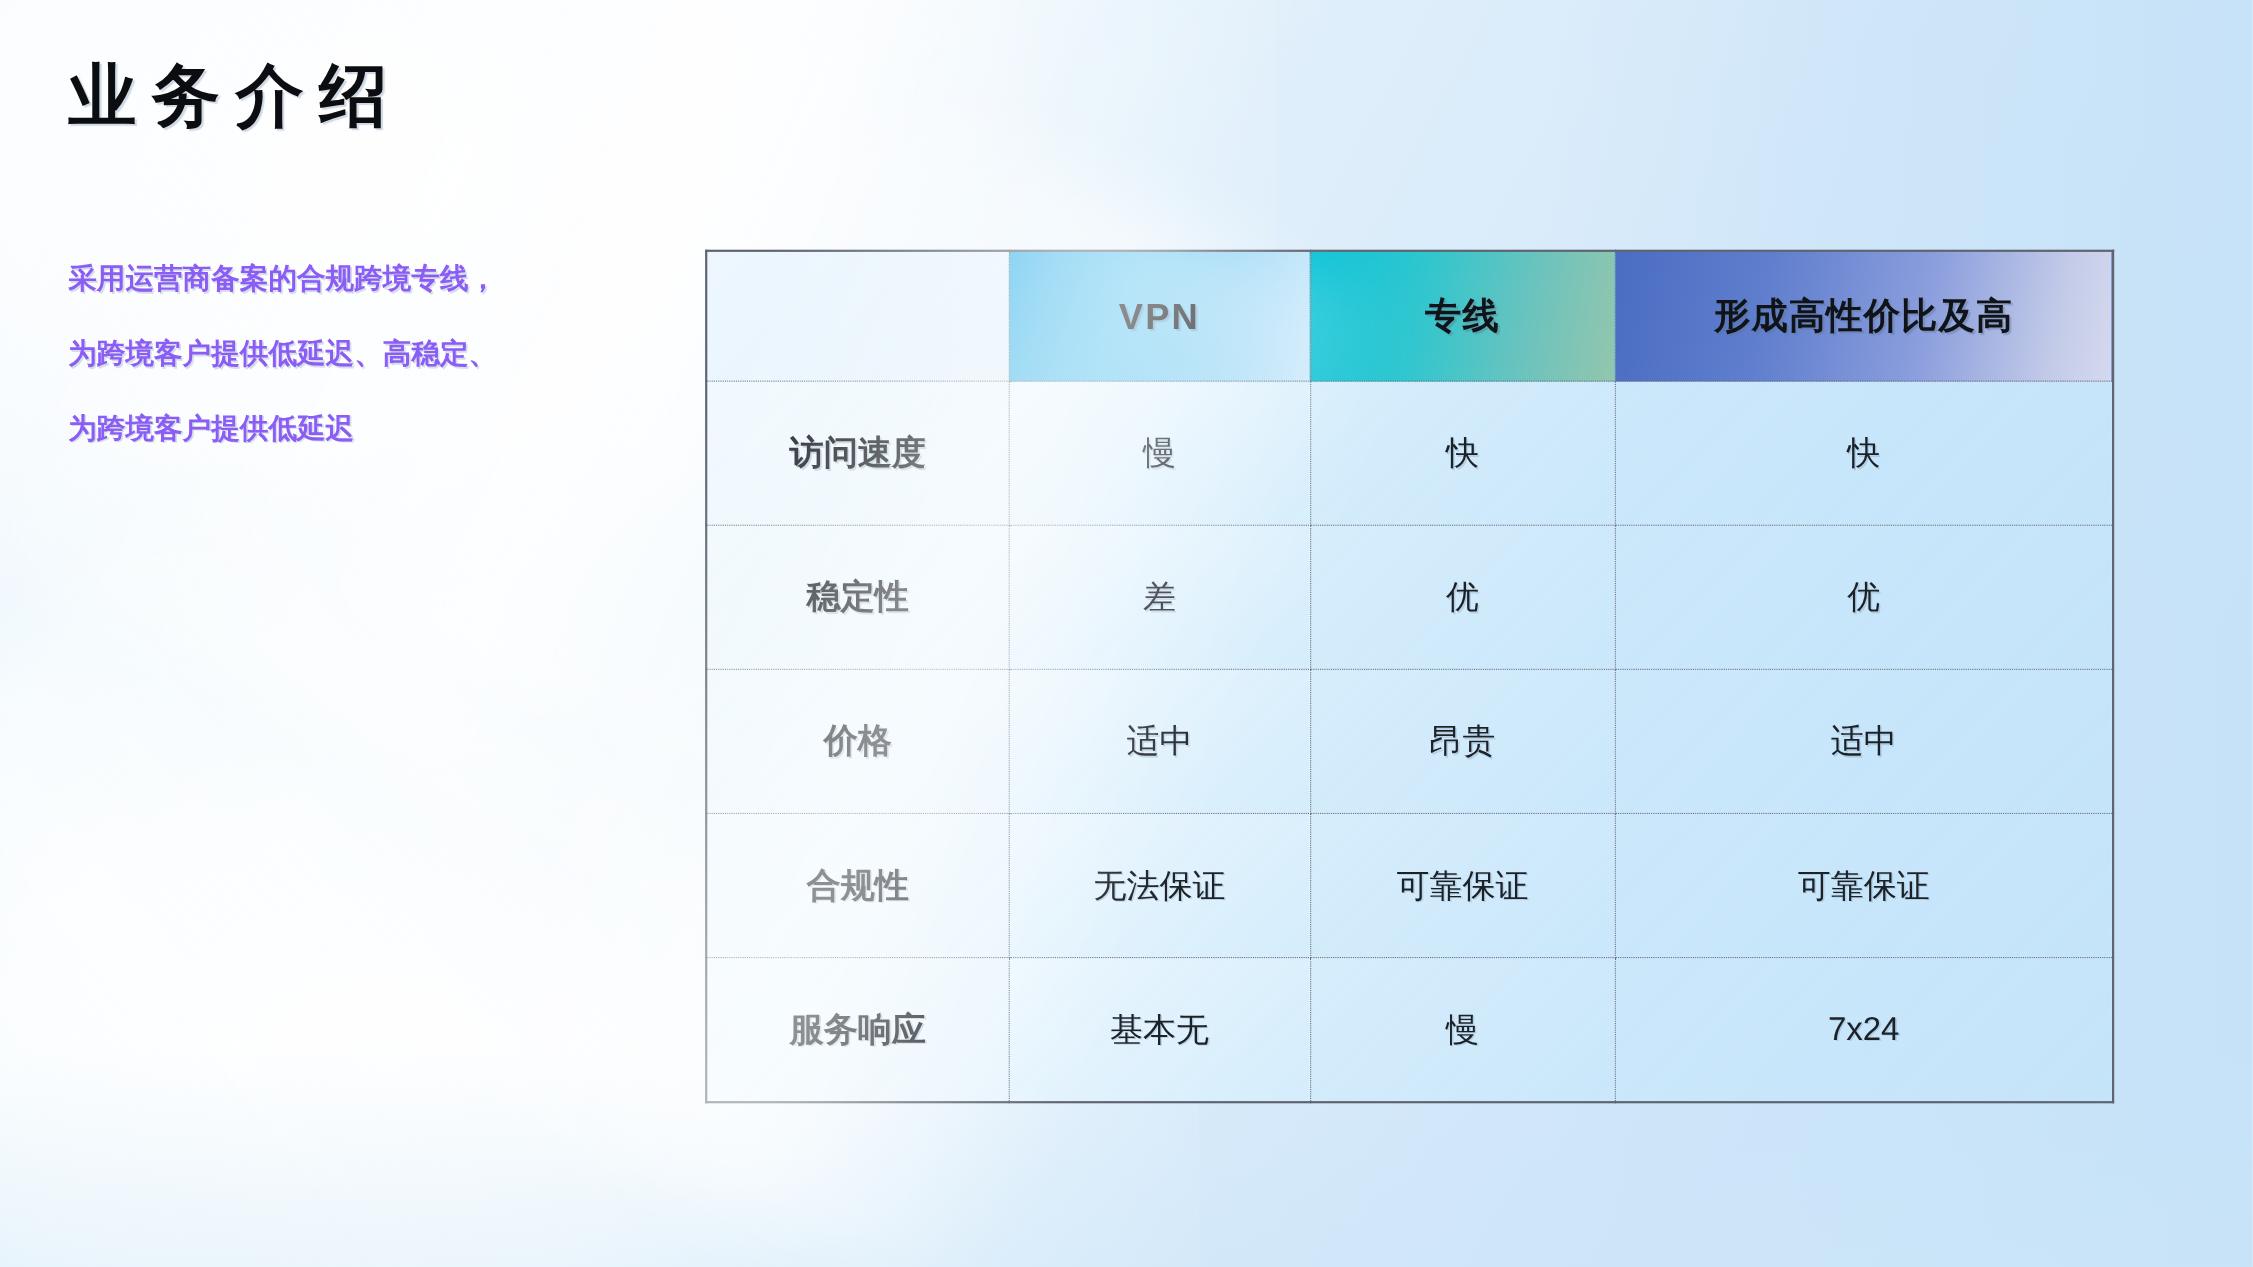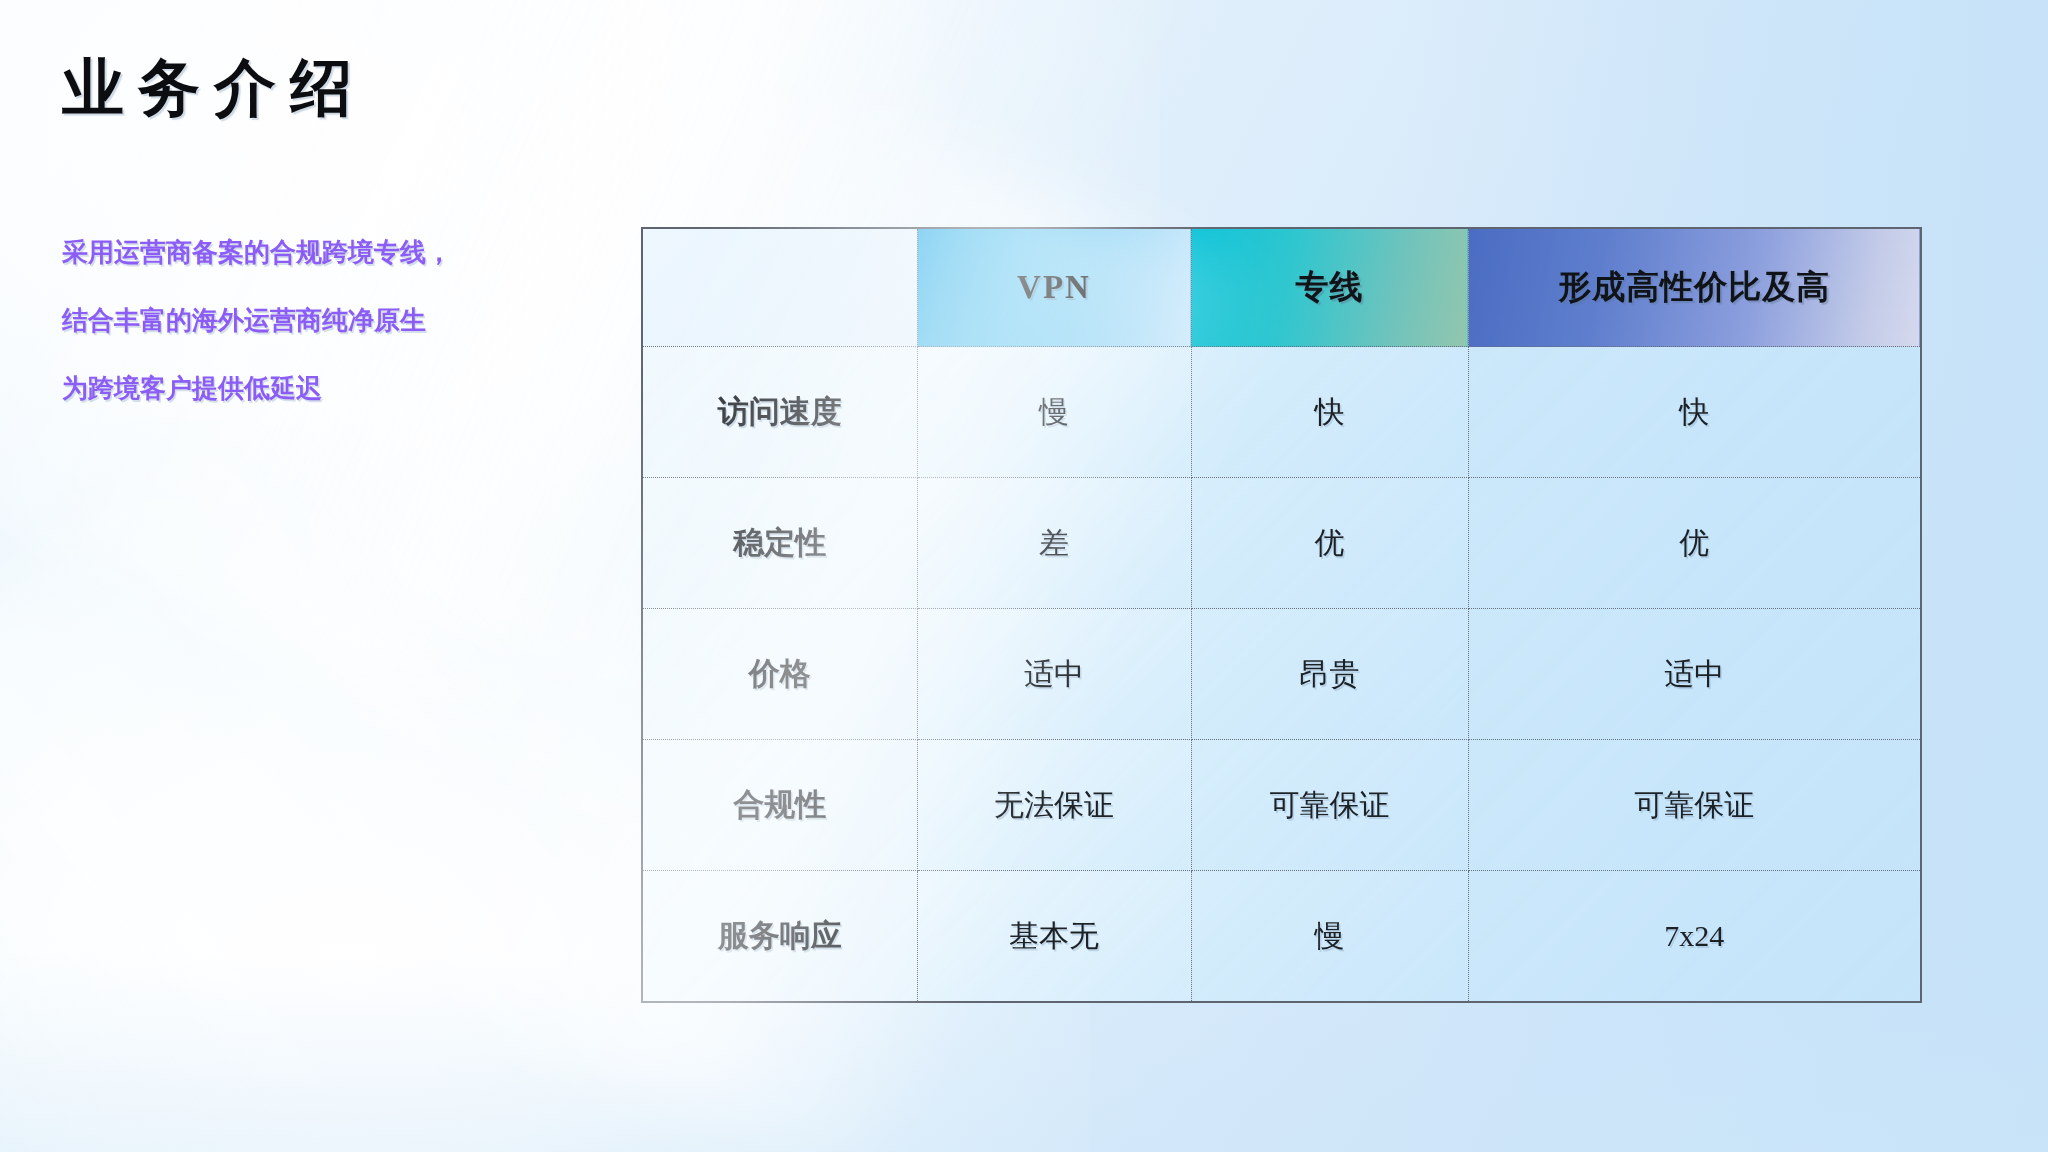--- a/index.html
+++ b/index.html
@@ -10,21 +10,20 @@
   body {
     font-family: "Liberation Sans", "DejaVu Sans", sans-serif;
   }
 
   #slide {
     position: relative;
     width: 2048px;
     height: 1152px;
     overflow: hidden;
     background: #eaf4fc;
-    font-family: Liberation Serif, serif;
   }
 
   
   .bg-base {
     position: absolute;
     inset: 0;
     background: linear-gradient(118deg,
         #eef7fd 0%,
         #e9f4fc 22%,
         #e2f0fb 40%,
@@ -250,21 +249,21 @@
   <div class="bg-streak-a"></div>
   <div class="bg-streak-b"></div>
   <div class="bg-streak-c"></div>
   <div class="bg-tint-right"></div>
   <div class="bg-tint-bottom"></div>
 
   <div class="page-title">业务介绍</div>
 
   <div class="desc">
     <div class="desc-line">采用运营商备案的合规跨境专线，</div>
-    <div class="desc-line">结合丰富的海外运营商纯净原生</div>
+    <div class="desc-line">为跨境客户提供低延迟、高稳定、</div>
     <div class="desc-line">为跨境客户提供低延迟</div>
   </div>
 
   <table class="cmp-table">
     <colgroup>
       <col class="c0">
         <col class="c1">
         <col class="c2">
         <col class="c3">
     </colgroup>

